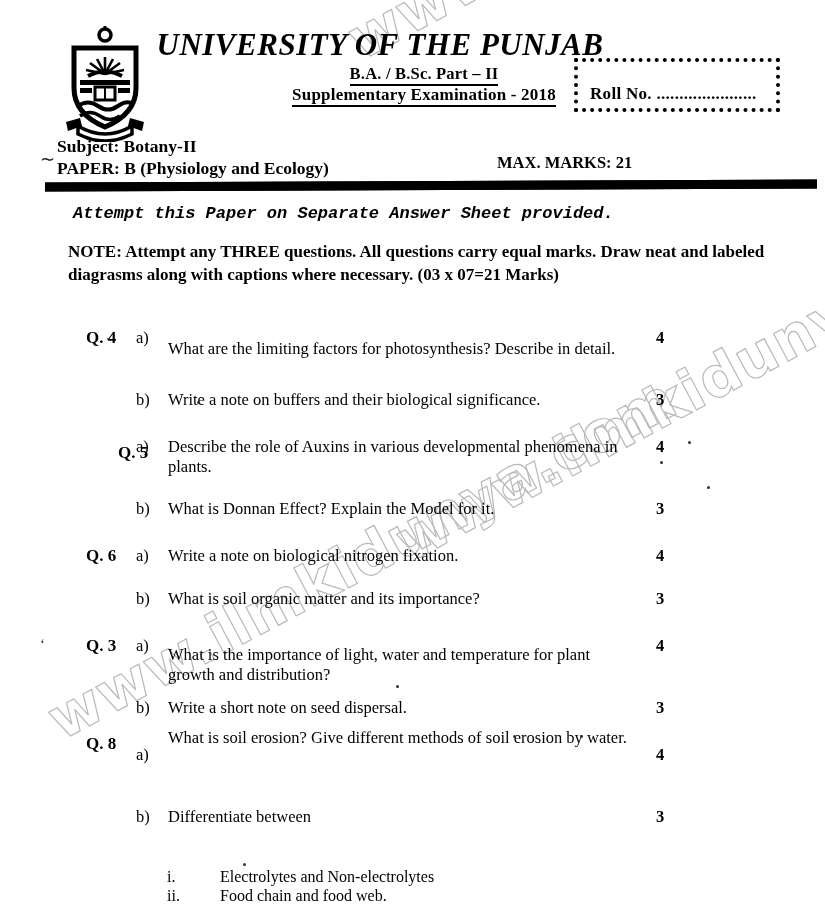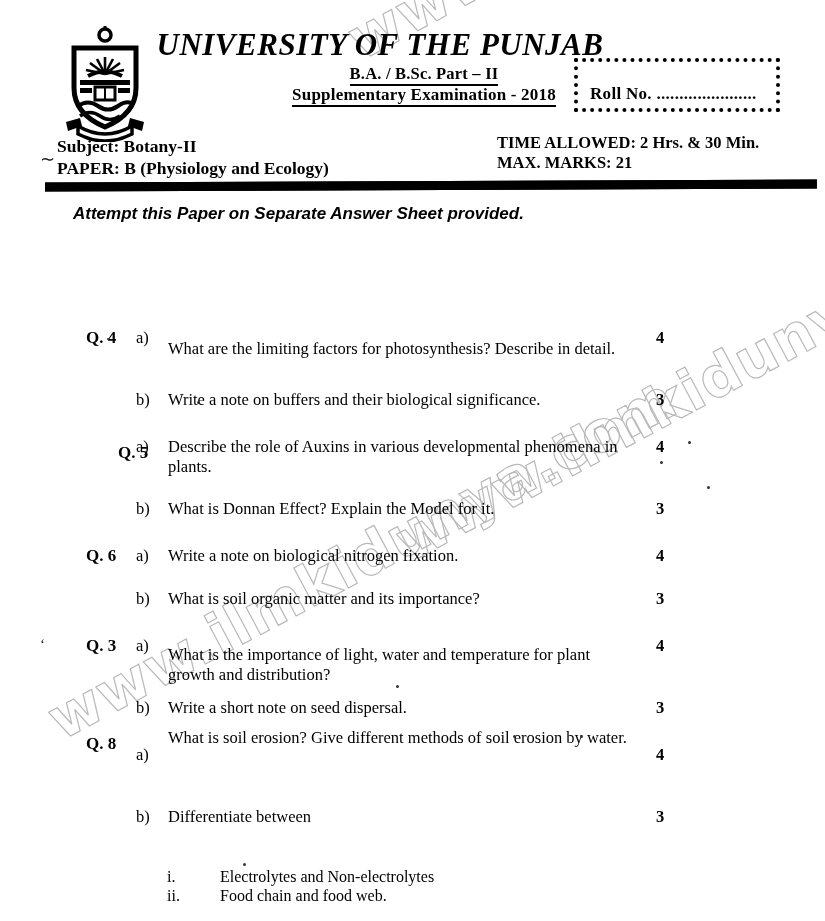--- a/index.html
+++ b/index.html
@@ -99,21 +99,21 @@
     background: #000;
     border-top: 1px solid #000;
     border-bottom: 1px solid #000;
     transform: rotate(-0.22deg);
   }
 
   
   .attempt-line {
     position: absolute; left: 73px; top: 204px;
     font-size: 17px; font-weight: 700; font-style: italic;
-    font-family: Liberation Sans, sans-serif;
+    font-family: Liberation Mono, monospace;
   }
   .note {
     position: absolute; left: 68px; top: 240px;
     width: 700px;
     font-size: 17px; font-weight: 700;
     line-height: 23px;
     font-family: "Liberation Serif", serif;
   }
 
   
@@ -212,26 +212,26 @@
   </div>
   <div class="sub-line sub2">
     <span>Supplementary Examination - 2018</span>
   </div>
 
   <div class="rollbox"></div>
   <div class="rolllabel">Roll No. ......................</div>
 
   <div class="subject">Subject: Botany-II</div>
   <div class="paper">PAPER: B (Physiology and Ecology)</div>
-  <div class="time">TIME ALLOWED: 2 Hrs. &amp; 30 Min.</div>
   <div class="marks">MAX. MARKS: 21</div>
 
   <div class="rule"></div>
 
   <div class="attempt-line">Attempt this Paper on Separate Answer Sheet provided.</div>
+  <div class="note">NOTE:  Attempt any THREE questions. All questions carry equal marks. Draw neat and labeled diagrasms along with captions where necessary. (03 x 07=21 Marks)</div>
 
   <div class="qlist">
       <div class="qrow">
         <div class="qno" style="top: 0px;">Q. 4</div>
         <div class="qpart" style="top: 0px;">a)</div>
         <div class="qtext" style="top: 11px;">What are the limiting factors for photosynthesis? Describe in detail.</div>
         <div class="qmark" style="top: 0px;">4</div>
       </div>
       <div class="qrow">
         <div class="qpart" style="top: 62px;">b)</div>

